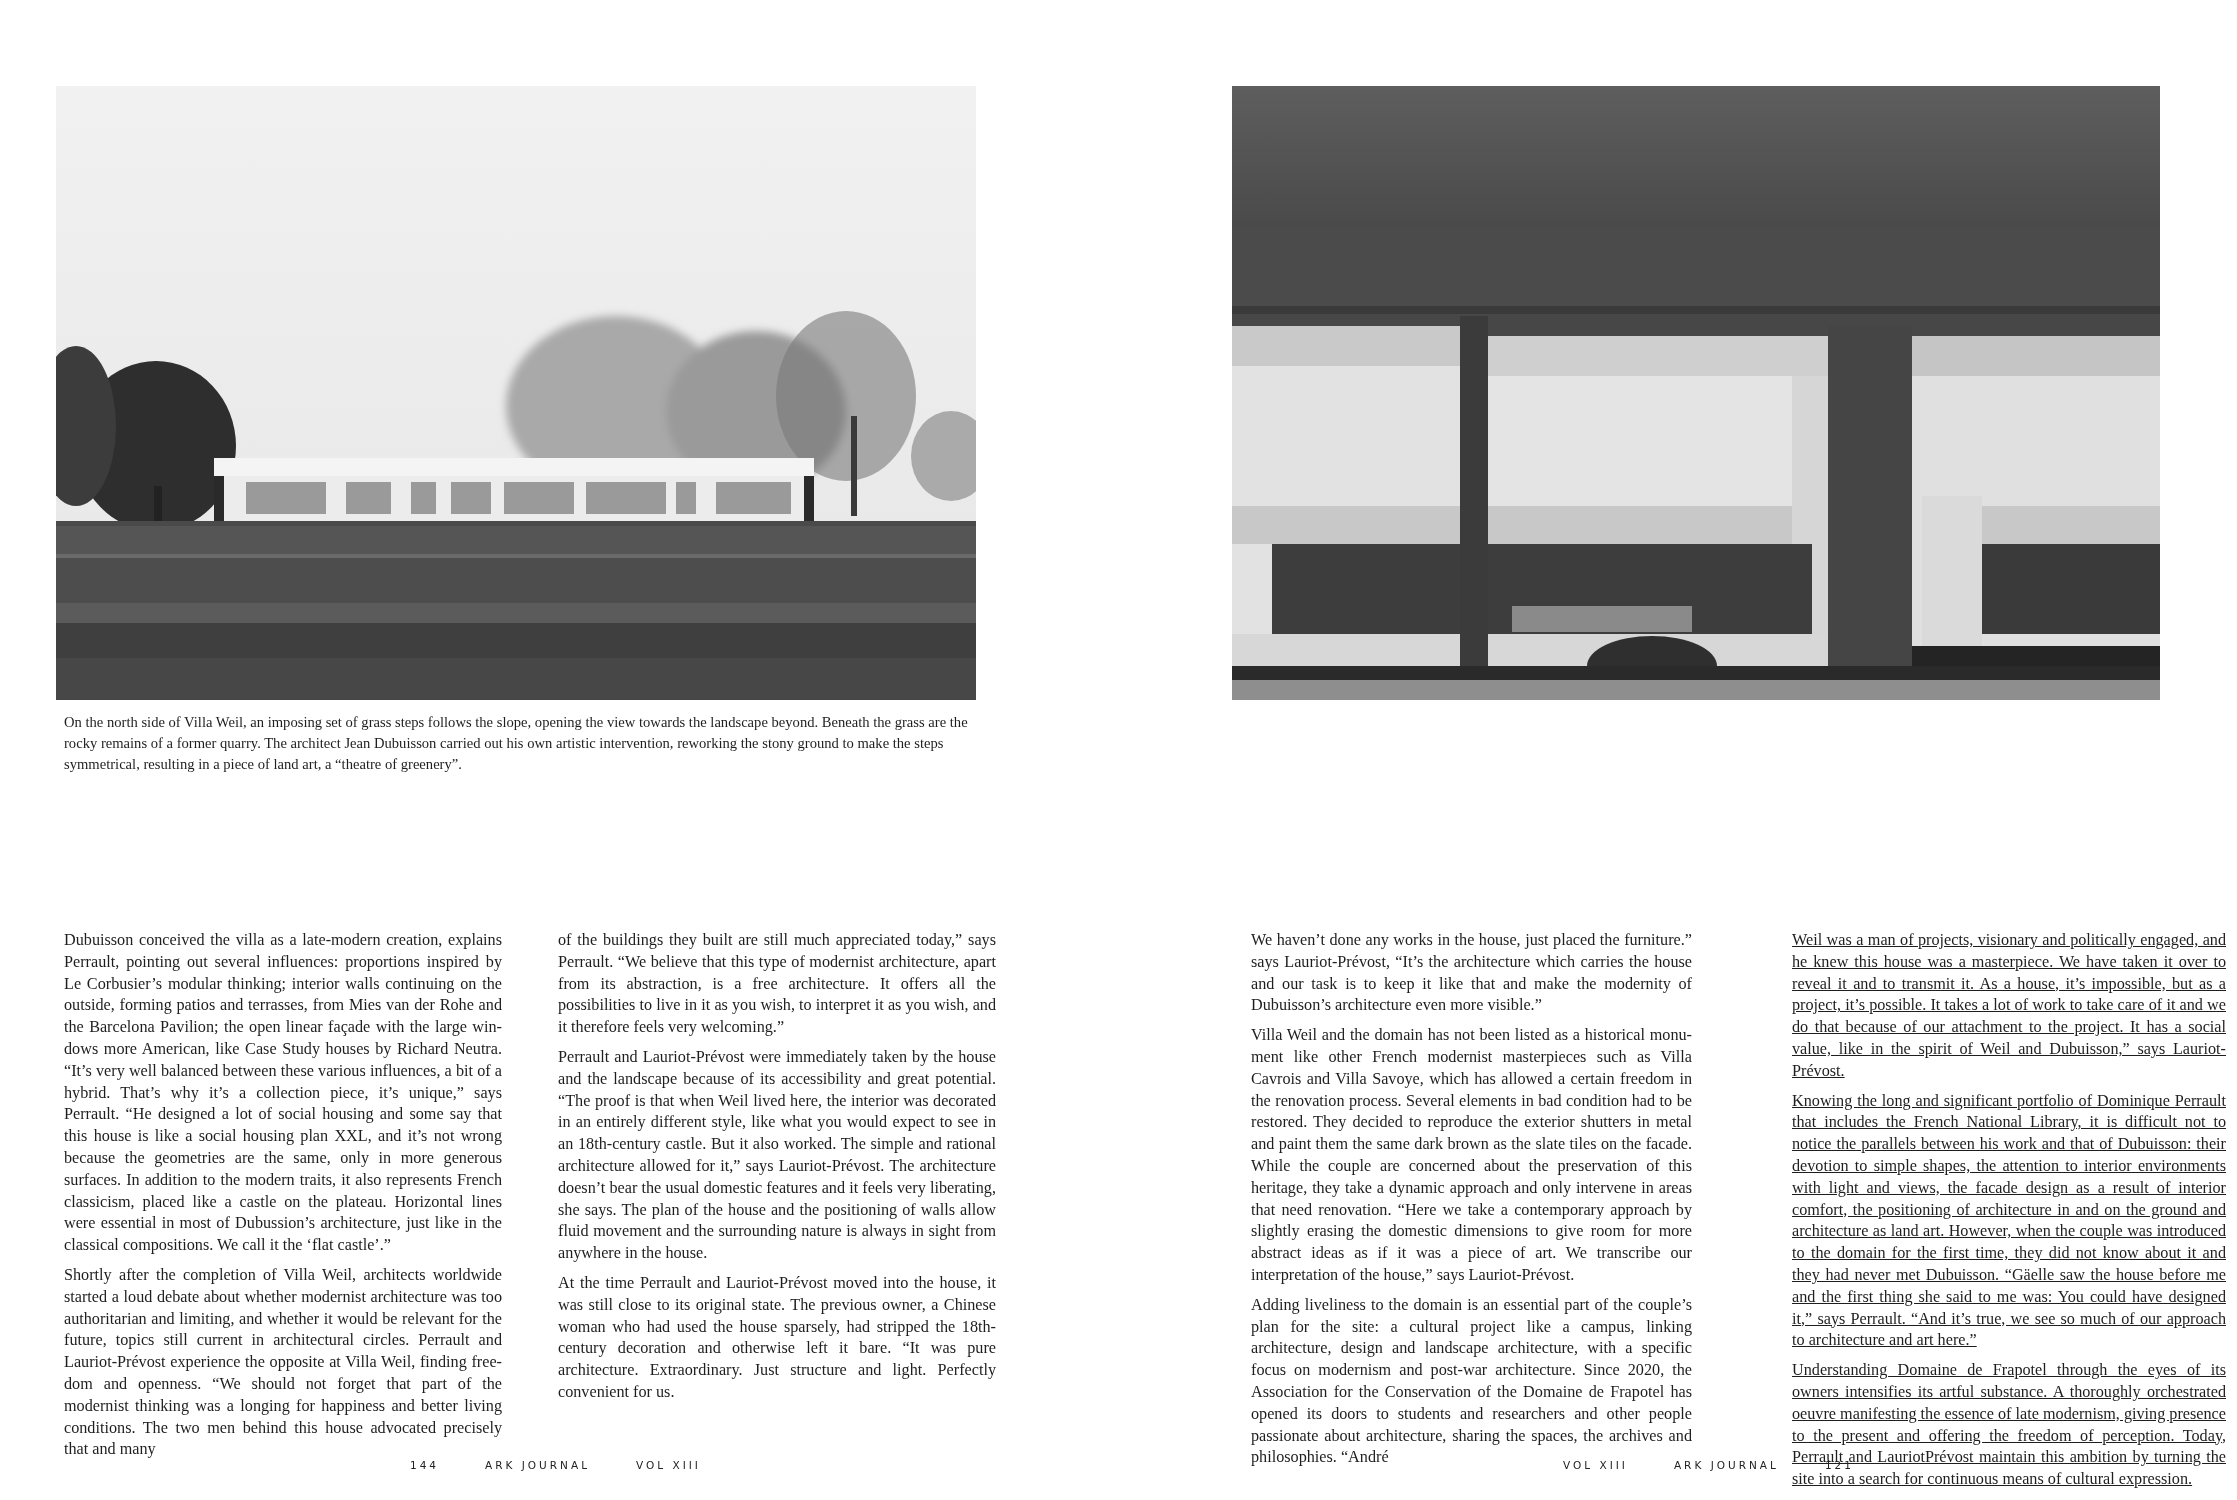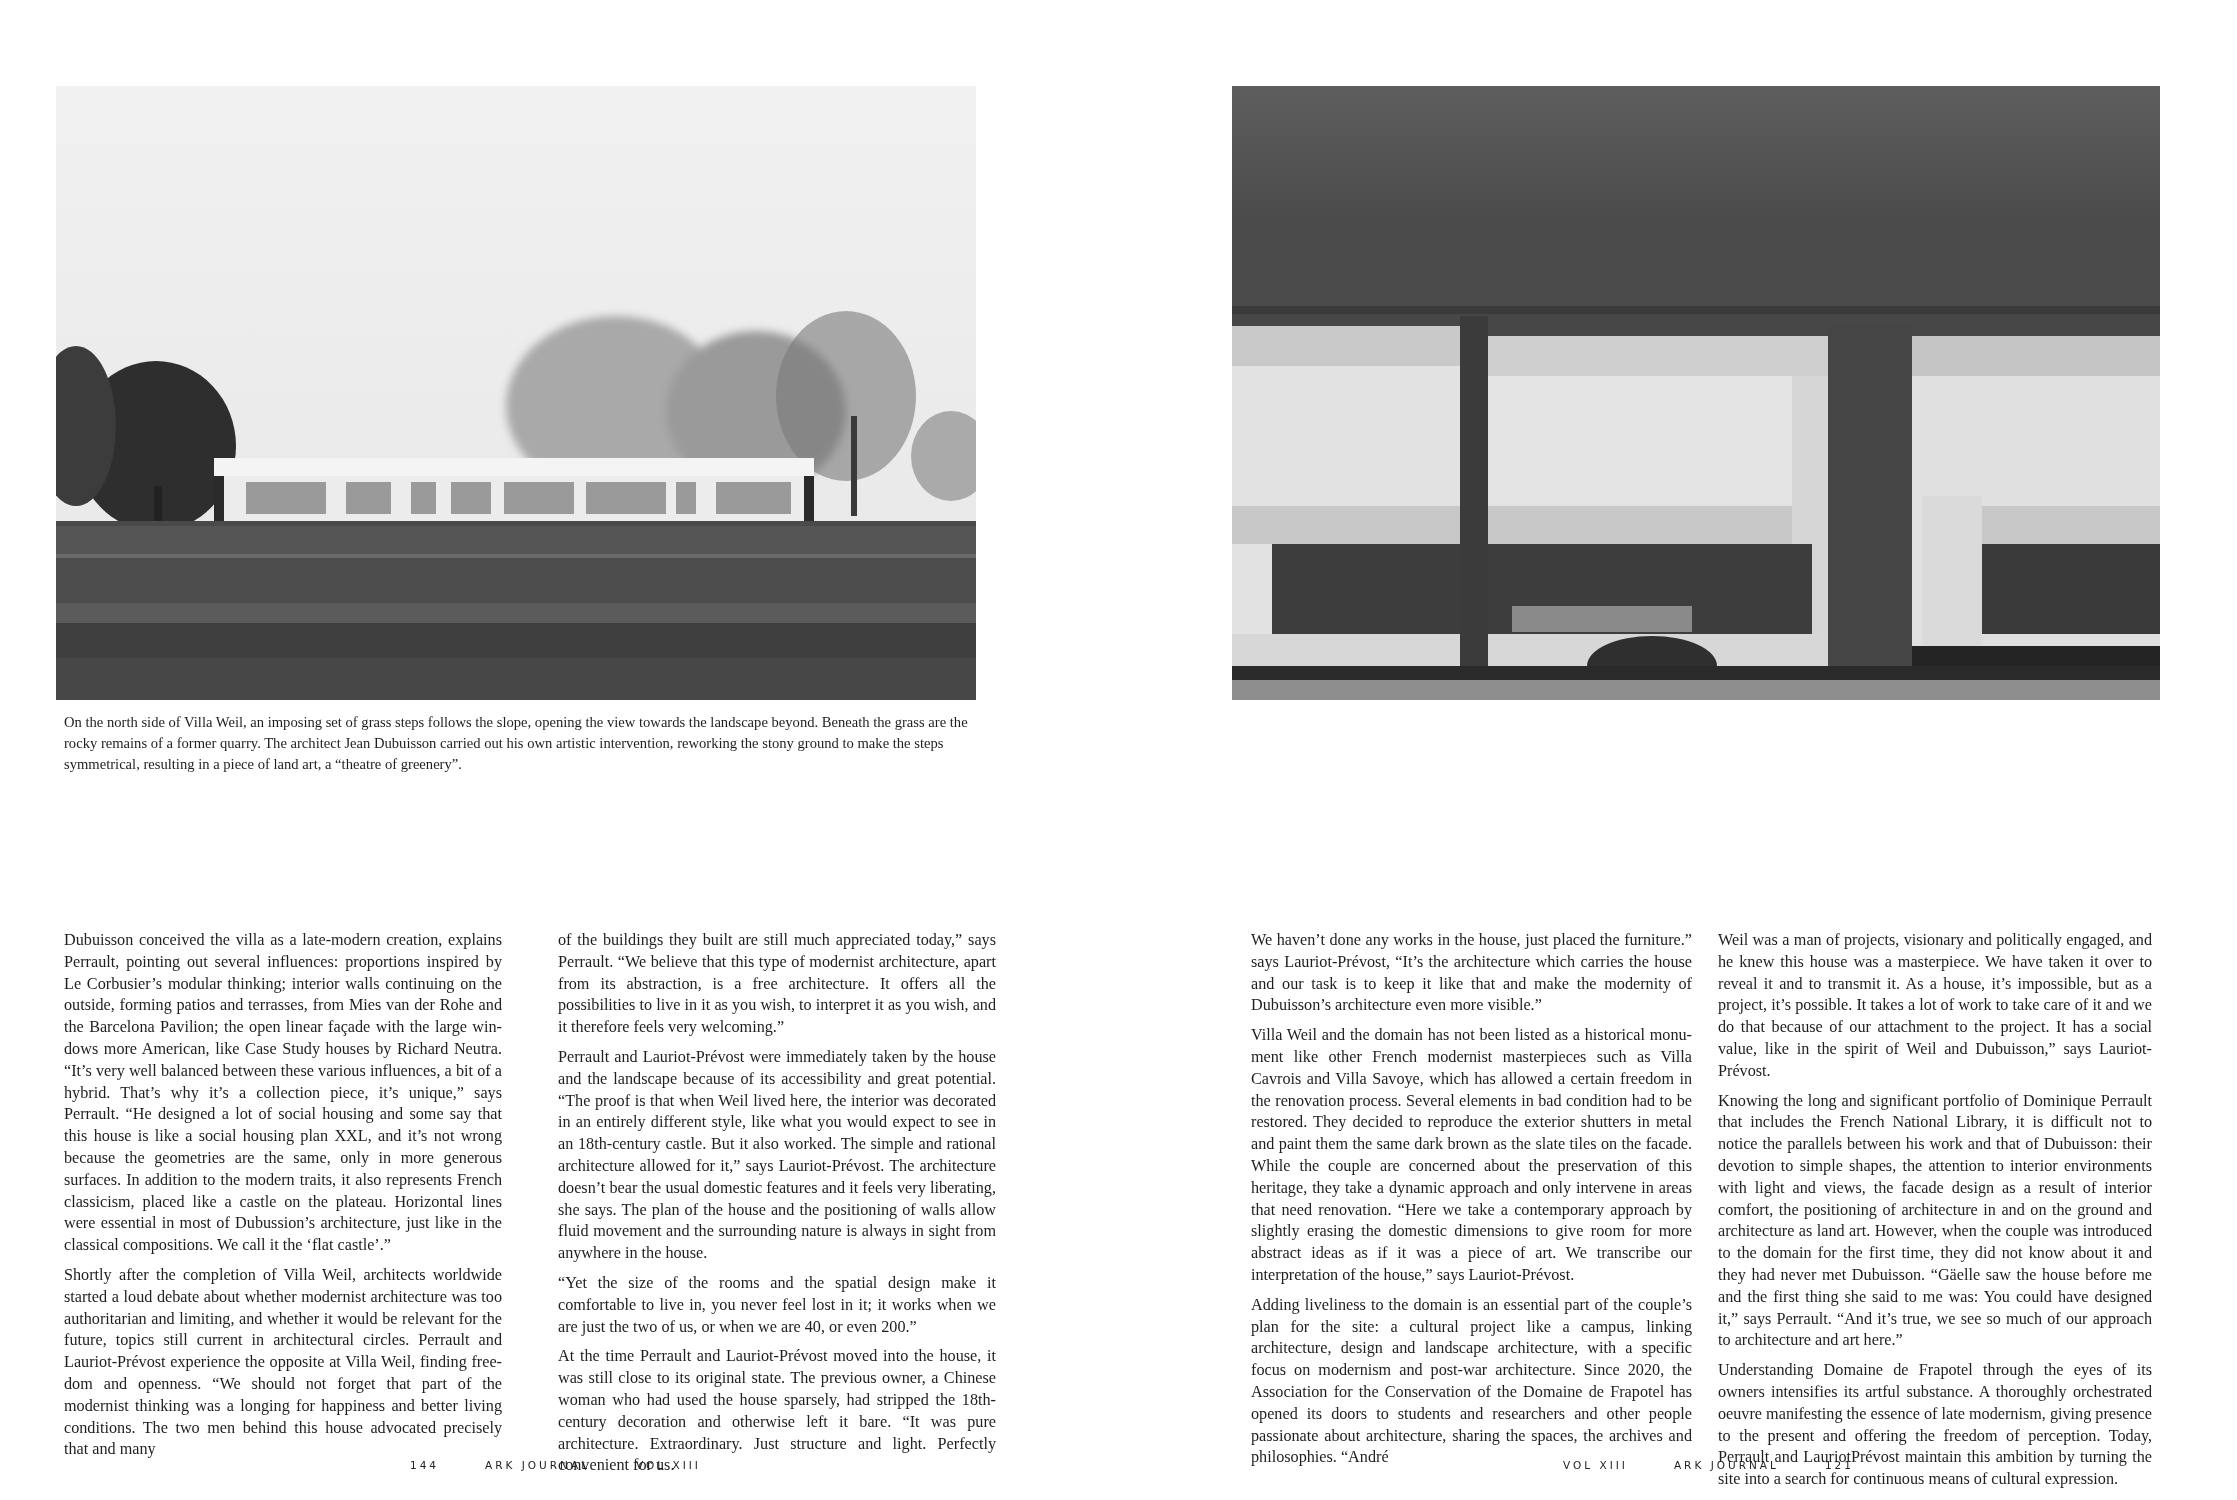--- a/index.html
+++ b/index.html
@@ -8,21 +8,21 @@
     .photo { position: absolute; overflow: hidden; }
     .photo svg { width: 100%; height: 100%; display: block; }
     #photo-left { left: 56px; top: 86px; width: 920px; height: 614px; }
     #photo-right { left: 1232px; top: 86px; width: 928px; height: 614px; }
     .caption { position: absolute; left: 64px; top: 712px; width: 920px; font-family: "Liberation Serif", serif; font-size: 14.6px; line-height: 21px; color: #1e1e1e; }
     .col { position: absolute; top: 922px; width: 454px; font-family: "Liberation Serif", serif; font-size: 16.2px; line-height: 21.8px; color: #1e1e1e; text-align: justify; hyphens: manual; }
     .col p { margin: 8px; }
     #col-1 { left: 56px; }
     #col-2 { left: 550px; }
     #col-3 { left: 1243px; width: 457px; }
-    #col-4 { left: 1710px; width: 450px; }
+    #col-4 { left: 1784px; width: 450px; text-decoration: underline; }
     .footer { position: absolute; top: 1459px; font-family: "DejaVu Sans", sans-serif; font-size: 10.5px; letter-spacing: 3px; color: #222; display: flex; gap: 46px; }
     #footer-left { left: 410px; }
     #footer-right { left: 1563px; }
   </style>
 </head>
 <body>
 
 <div class="spread">
 
   <div class="photo" id="photo-left">
@@ -82,21 +82,20 @@
   <div class="caption">On the north side of Villa Weil, an imposing set of grass steps follows the slope, opening the view towards the landscape beyond. Beneath the grass are the rocky remains of a former quarry. The architect Jean Dubuisson carried out his own artistic intervention, reworking the stony ground to make the steps symmetrical, resulting in a piece of land art, a “theatre of greenery”.</div>
 
   <div class="col" id="col-1">
     <p>Dubuisson conceived the villa as a late-modern creation, explains Perrault, pointing out several influences: proportions inspired by Le Corbusier’s modular thinking; interior walls continuing on the outside, forming patios and terrasses, from Mies van der Rohe and the Barcelona Pavilion; the open linear façade with the large win­dows more American, like Case Study houses by Richard Neutra. “It’s very well balanced between these various influences, a bit of a hybrid. That’s why it’s a collection piece, it’s unique,” says Perrault. “He designed a lot of social housing and some say that this house is like a social housing plan XXL, and it’s not wrong because the geometries are the same, only in more generous surfaces. In addition to the modern traits, it also represents French classicism, placed like a castle on the plateau. Horizontal lines were essential in most of Dubussion’s architecture, just like in the classical compositions. We call it the ‘flat castle’.”</p>
     <p>Shortly after the completion of Villa Weil, architects worldwide started a loud debate about whether modernist architecture was too authoritarian and limiting, and whether it would be relevant for the future, topics still current in architectural circles. Perrault and Lauriot-Prévost experience the opposite at Villa Weil, finding free­dom and openness. “We should not forget that part of the modernist thinking was a longing for happiness and better living conditions. The two men behind this house advocated precisely that and many</p>
   </div>
 
   <div class="col" id="col-2">
     <p>of the buildings they built are still much appreciated today,” says Perrault. “We believe that this type of modernist architecture, apart from its abstraction, is a free architecture. It offers all the possibilities to live in it as you wish, to interpret it as you wish, and it therefore feels very welcoming.”</p>
     <p>Perrault and Lauriot-Prévost were immediately taken by the house and the landscape because of its accessibility and great potential. “The proof is that when Weil lived here, the interior was decorated in an entirely different style, like what you would expect to see in an 18th-century castle. But it also worked. The simple and rational architecture allowed for it,” says Lauriot-Prévost. The architecture doesn’t bear the usual domestic features and it feels very liberating, she says. The plan of the house and the positioning of walls allow fluid movement and the surrounding nature is always in sight from anywhere in the house.</p>
-    <p>“Yet the size of the rooms and the spatial design make it comfortable to live in, you never feel lost in it; it works when we are just the two of us, or when we are 40, or even 200.”</p>
     <p>At the time Perrault and Lauriot-Prévost moved into the house, it was still close to its original state. The previous owner, a Chinese woman who had used the house sparsely, had stripped the 18th-century decoration and otherwise left it bare. “It was pure architecture. Extraordinary. Just structure and light. Perfectly convenient for us.</p>
   </div>
 
   <div class="footer" id="footer-left">
     <span>144</span>
     <span>ARK JOURNAL</span>
     <span>VOL XIII</span>
   </div>
 
   <div class="photo" id="photo-right">

